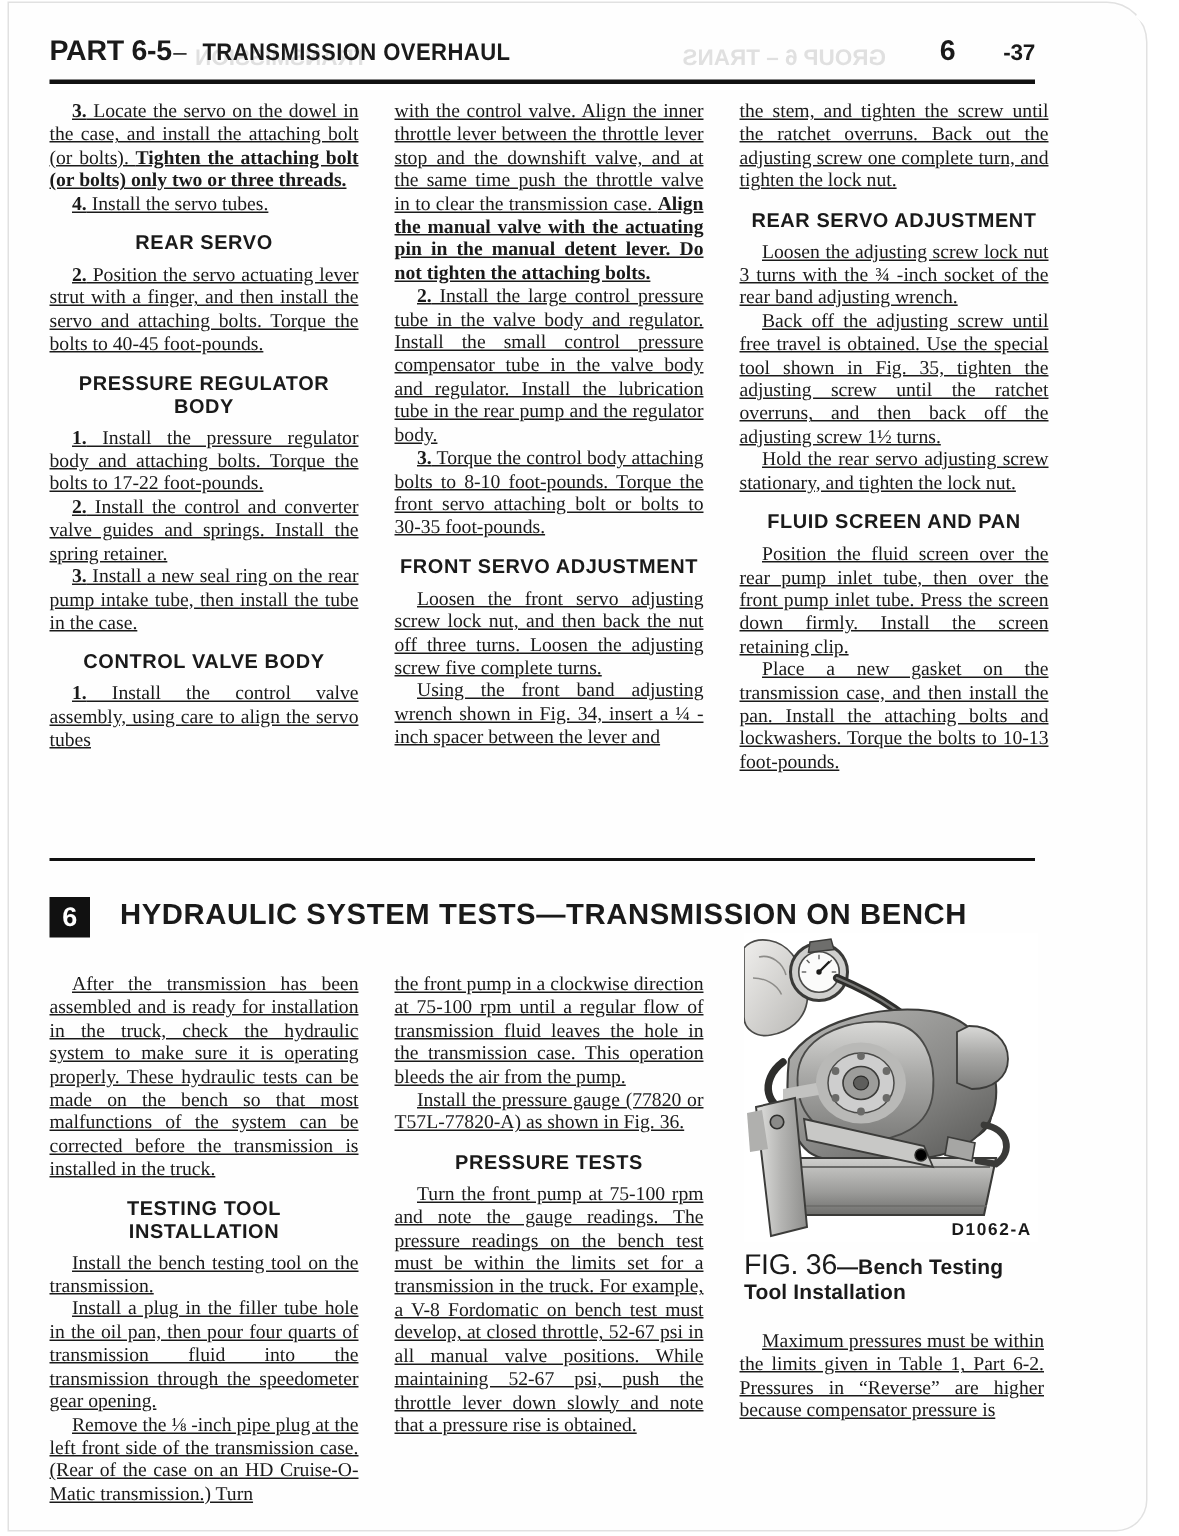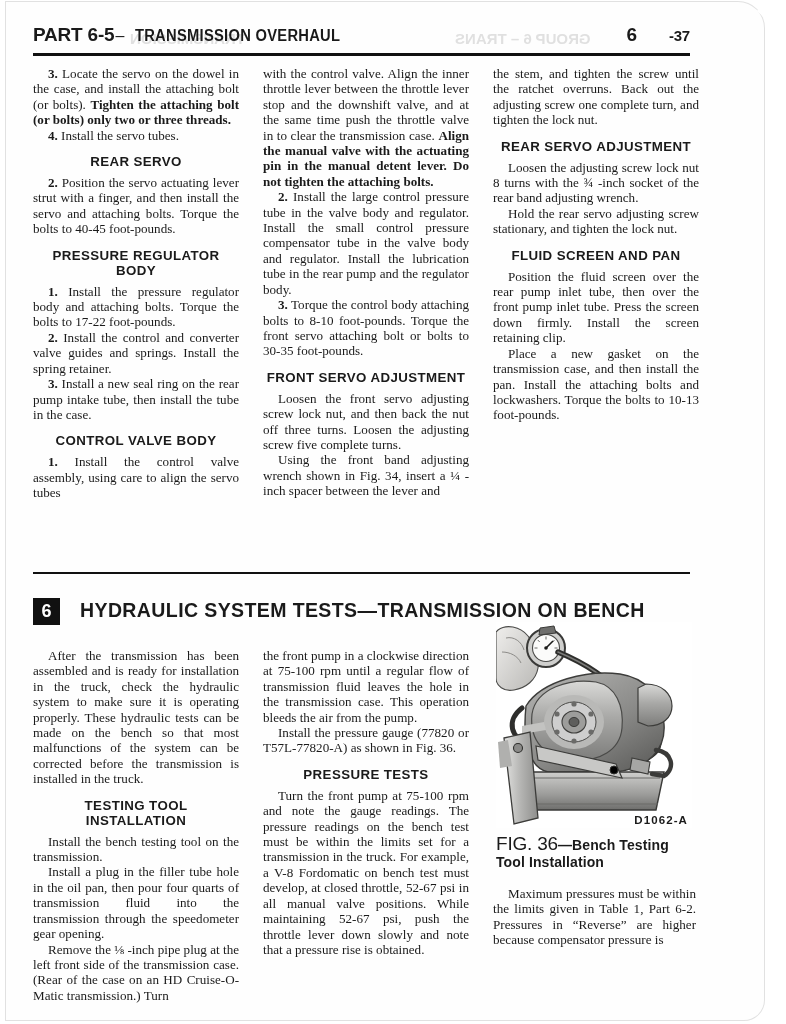--- a/index.html
+++ b/index.html
@@ -128,20 +128,21 @@
   #c2 { left: 263px; top: 66px; }
   #c3 { left: 493px; top: 66px; }
 
   #b1 { left: 33px;  top: 648px; width: 206px; }
   #b2 { left: 263px; top: 648px; width: 206px; }
   #b3 { left: 493px; top: 886px; width: 203px; }
 
   .col p {
     margin: 0 0 0 0;
     text-indent: 15px;
+    text-decoration: underline;
   }
   .col p.noindent { text-indent: 0; }
   .col p + p { margin-top: 0px; }
   .col b { font-weight: bold; }
 
   h3.sub {
     font-family: "Liberation Sans", sans-serif;
     font-size: 13.3px;
     font-weight: bold;
     letter-spacing: 0.4px;
@@ -265,21 +266,22 @@
 
     <h3 class="sub">FRONT SERVO ADJUSTMENT</h3>
     <p>Loosen the front servo adjusting screw lock nut, and then back the nut off three turns. Loosen the adjusting screw five complete turns.</p>
     <p>Using the front band adjusting wrench shown in Fig. 34, insert a ¼ -inch spacer between the lever and</p>
   </div>
 
   <div class="col" id="c3">
     <p class="noindent">the stem, and tighten the screw until the ratchet overruns. Back out the adjusting screw one complete turn, and tighten the lock nut.</p>
 
     <h3 class="sub">REAR SERVO ADJUSTMENT</h3>
-    <p>Loosen the adjusting screw lock nut 8 turns with the ¾ -inch socket of the rear band adjusting wrench.</p>
+    <p>Loosen the adjusting screw lock nut 3 turns with the ¾ -inch socket of the rear band adjusting wrench.</p>
+    <p>Back off the adjusting screw until free travel is obtained. Use the special tool shown in Fig. 35, tighten the adjusting screw until the ratchet overruns, and then back off the adjusting screw 1½ turns.</p>
     <p>Hold the rear servo adjusting screw stationary, and tighten the lock nut.</p>
 
     <h3 class="sub">FLUID SCREEN AND PAN</h3>
     <p>Position the fluid screen over the rear pump inlet tube, then over the front pump inlet tube. Press the screen down firmly. Install the screen retaining clip.</p>
     <p>Place a new gasket on the transmission case, and then install the pan. Install the attaching bolts and lockwashers. Torque the bolts to 10-13 foot-pounds.</p>
   </div>
 
   <div class="rule-thick" id="rule-mid"></div>
 
   <div id="section-head">

